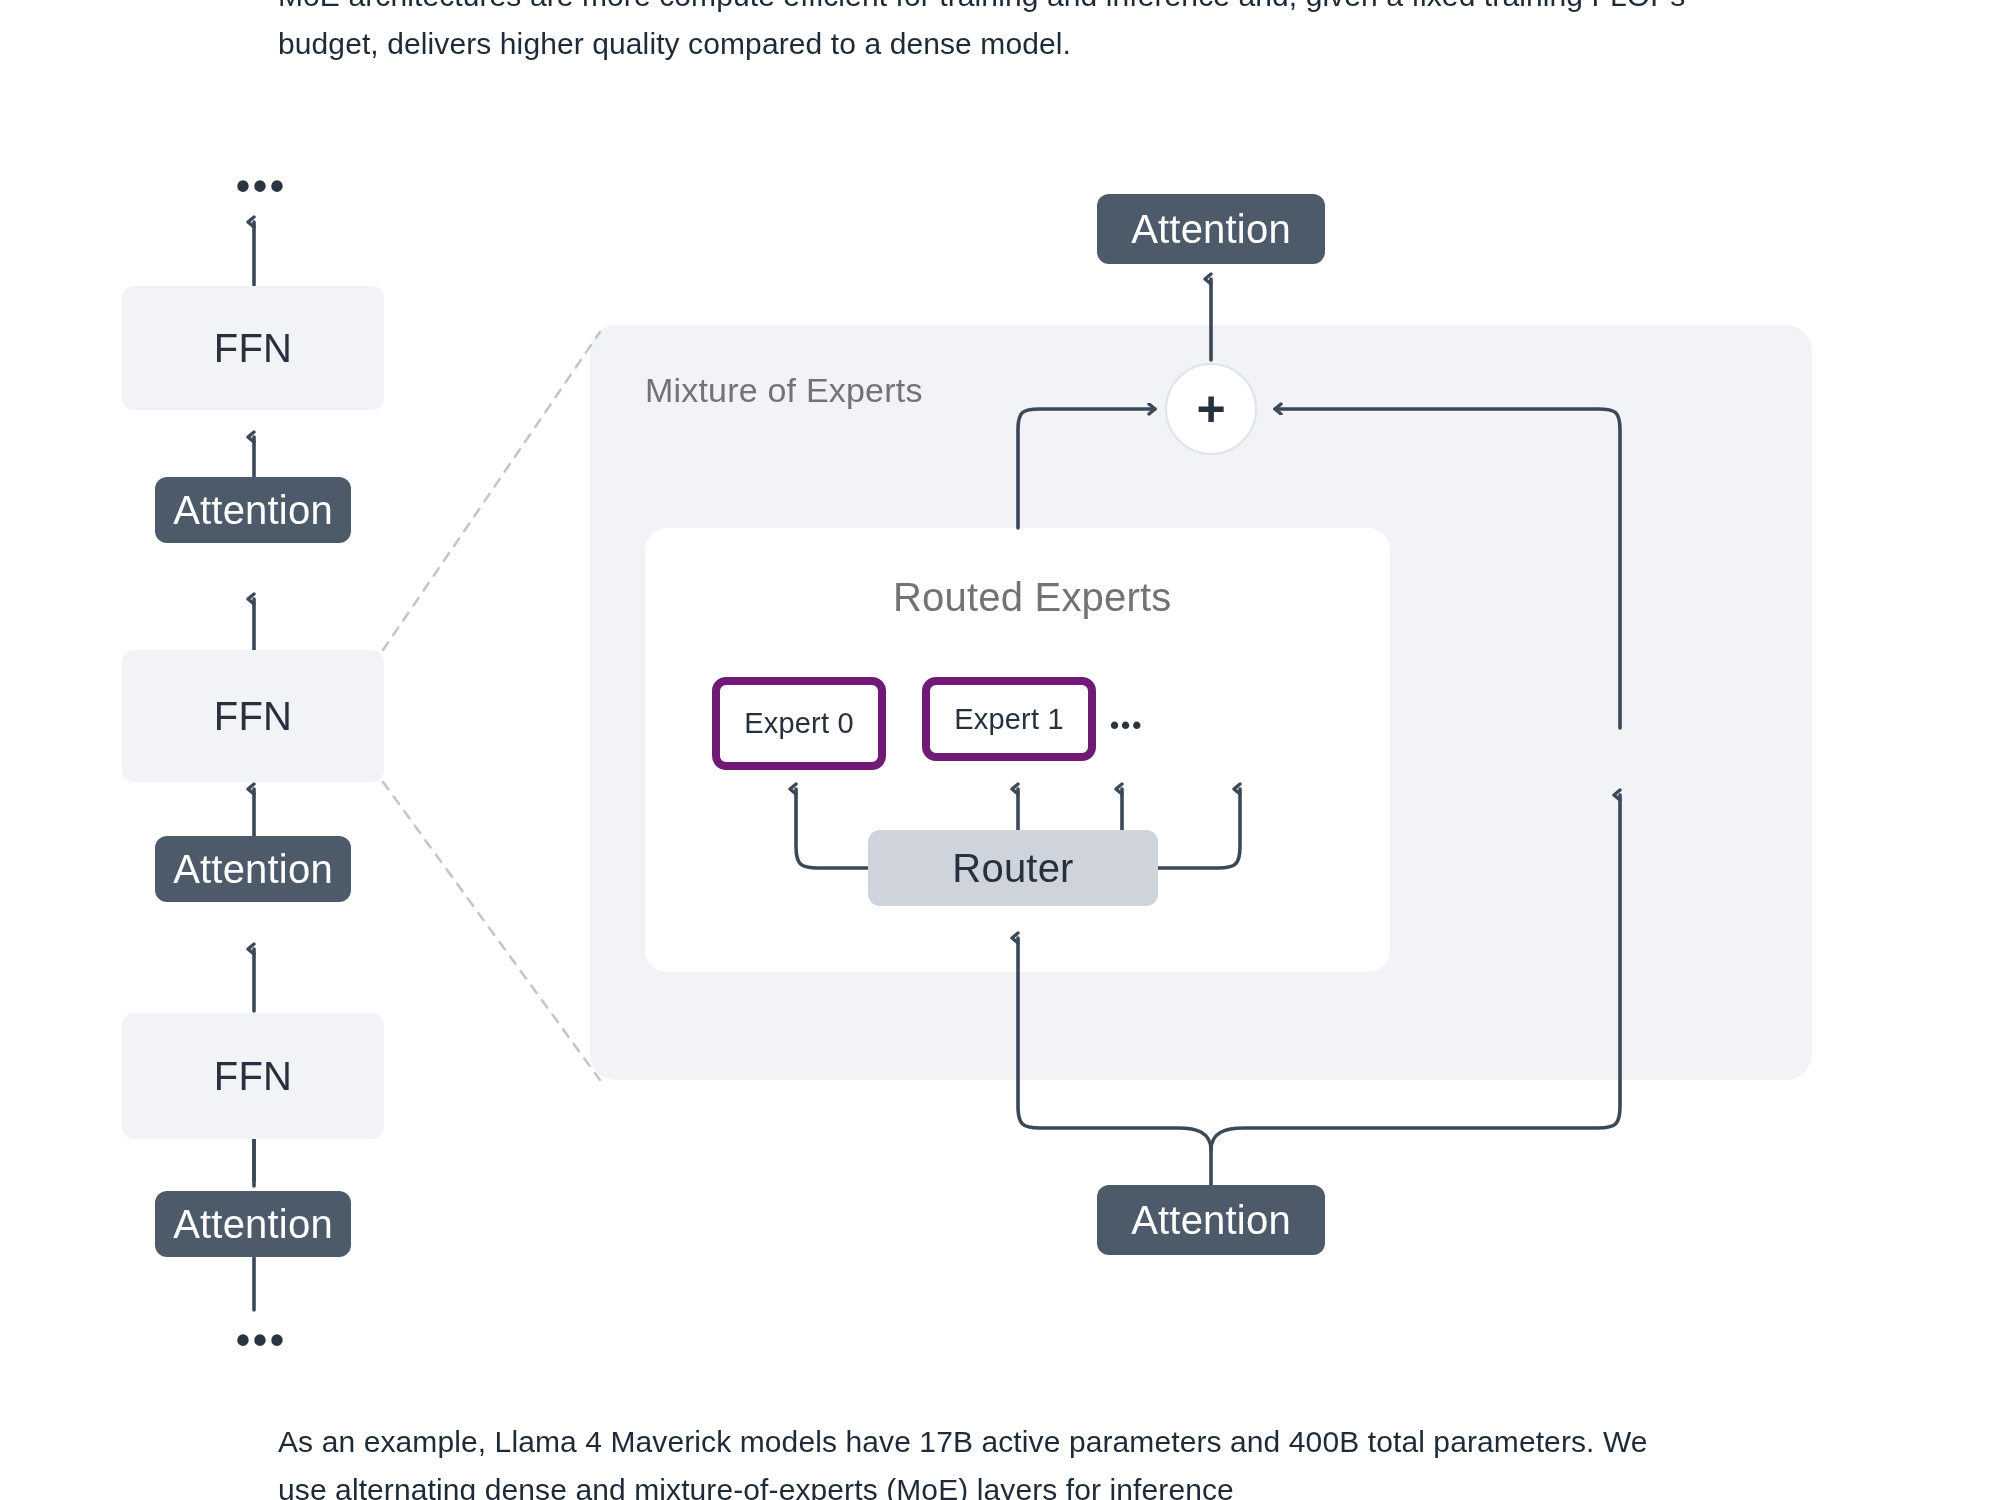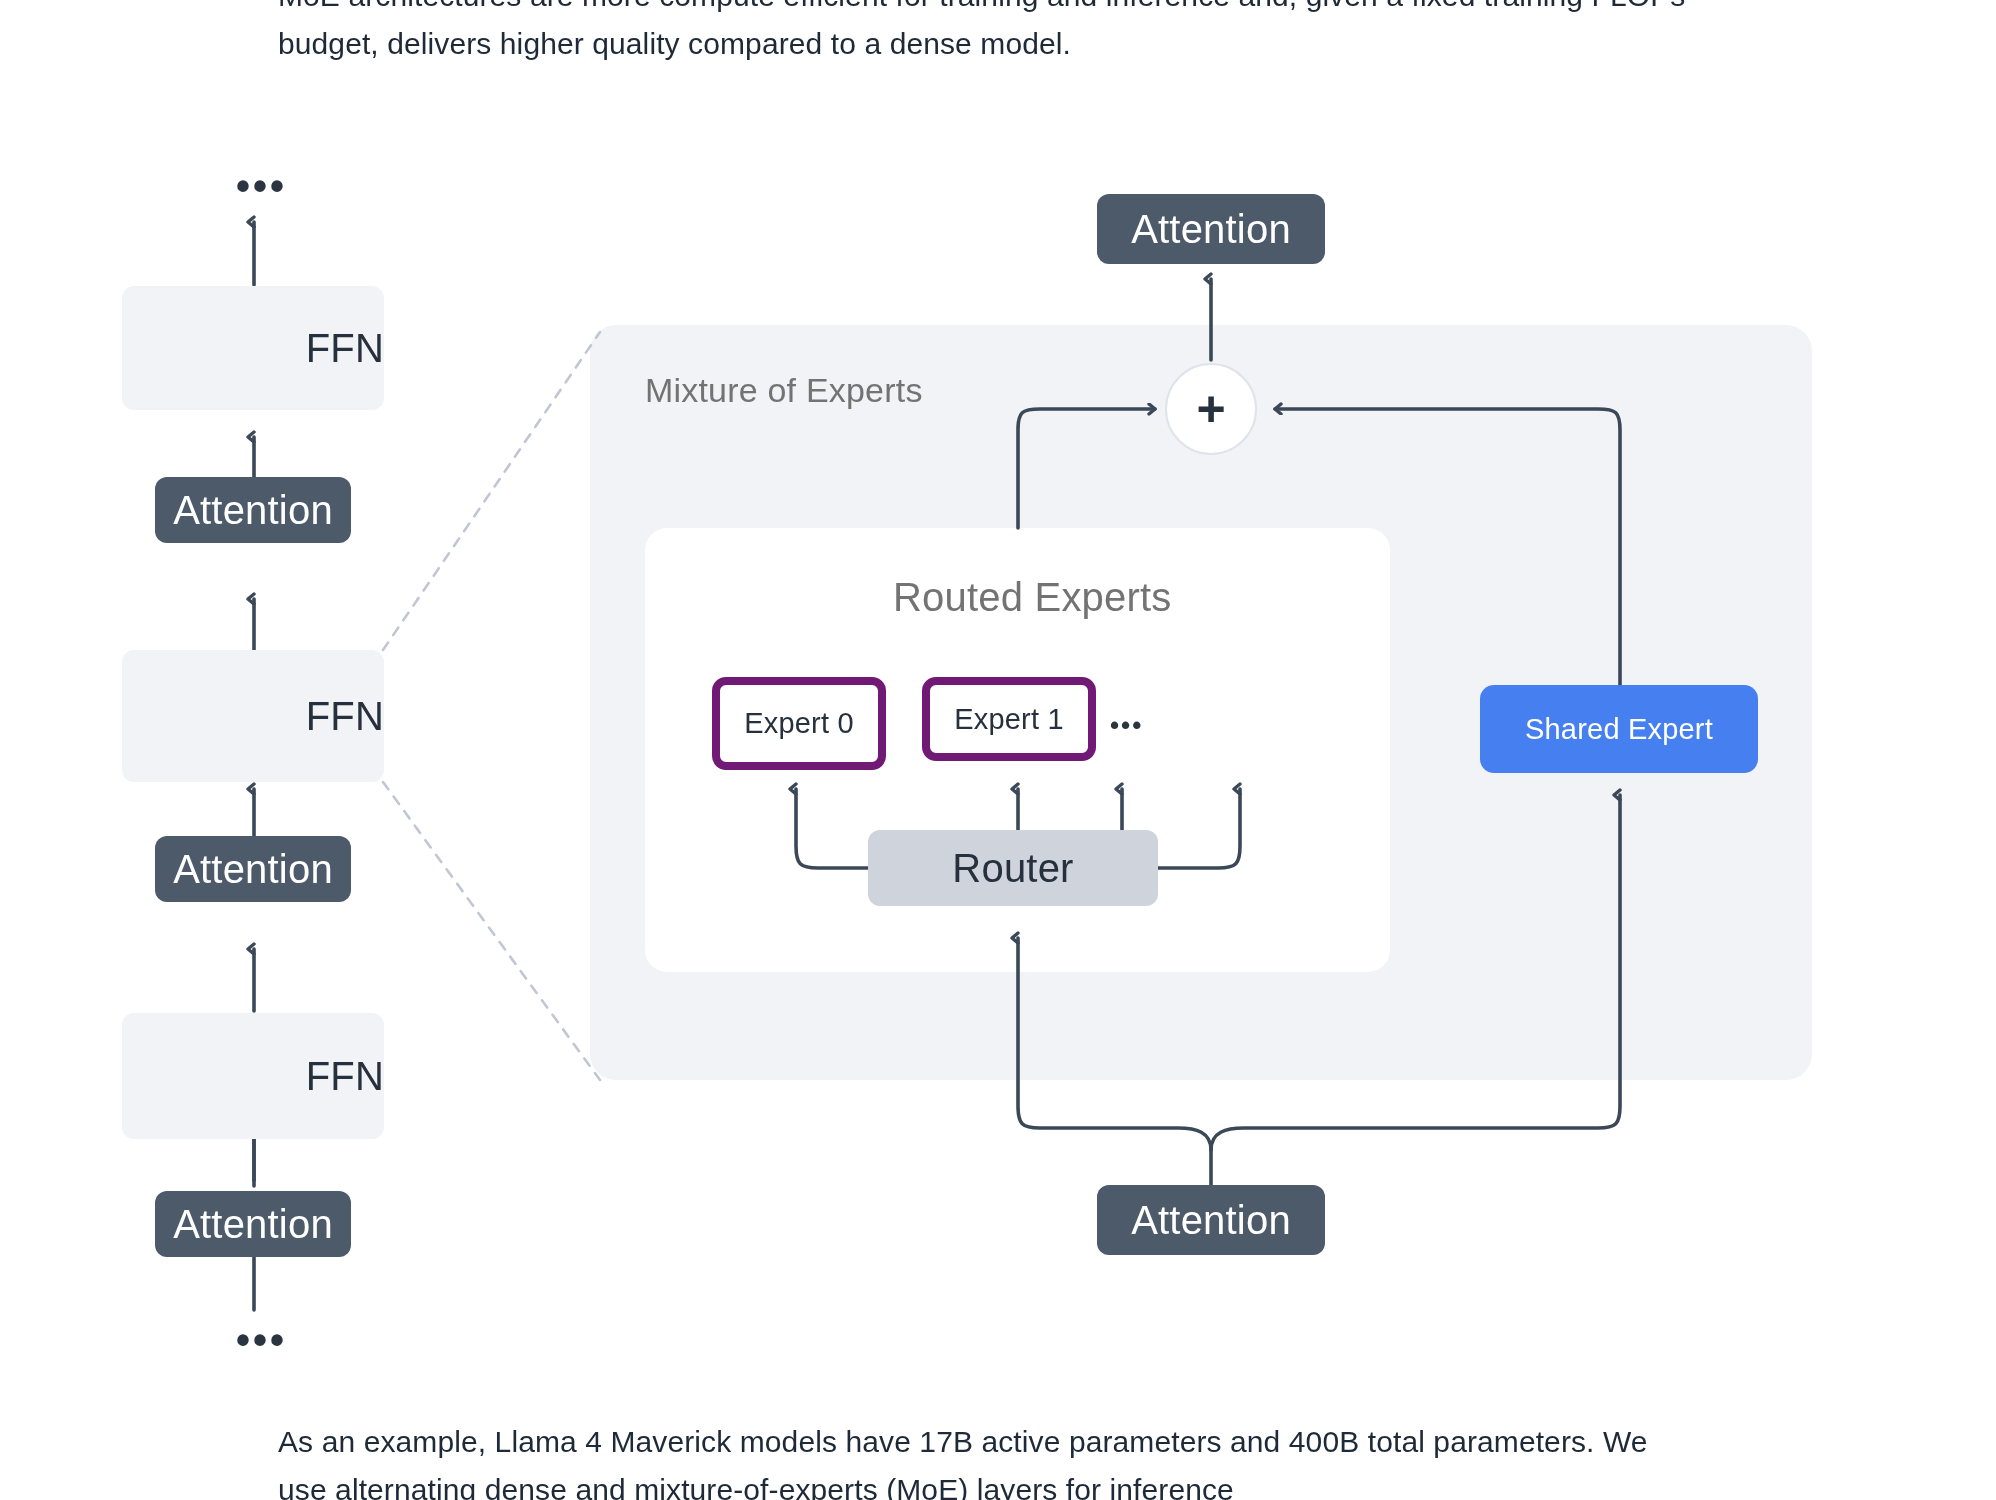--- a/index.html
+++ b/index.html
@@ -43,21 +43,20 @@
     align-items: center;
     justify-content: center;
     font-size: 40px;
     letter-spacing: 0.2px;
     white-space: nowrap;
   }
   .node-ffn {
     background: #f1f3f7;
     color: #27313d;
     border-radius: 12px;
-    justify-content: flex-end;
   }
   .node-attention {
     background: #4c5a6a;
     color: #ffffff;
     border-radius: 12px;
   }
   .node-expert {
     background: #ffffff;
     color: #27313d;
     border: 8px solid #701a75;
@@ -291,23 +290,20 @@
     <span>Expert 1</span>
   </div>
 
   <div class="ellipsis-h" style="left:1110px; top:712px;">•••</div>
 
 
   <div class="node node-router" style="left:868px; top:830px; width:290px; height:76px;">
     <span>Router</span>
   </div>
 
-  <div class="node node-shared" style="left:1480px; top:685px; width:278px; height:88px;">
-    <span>Shared Expert</span>
-  </div>
 
   <div class="node node-attention" style="left:1097px; top:1185px; width:228px; height:70px;">
     <span>Attention</span>
   </div>
 
   <div class="prose" id="outro-text">As an example, Llama 4 Maverick models have 17B active parameters and 400B total parameters. We use alternating dense and mixture-of-experts (MoE) layers for inference</div>
 
 </div>
 
 </body></html>

